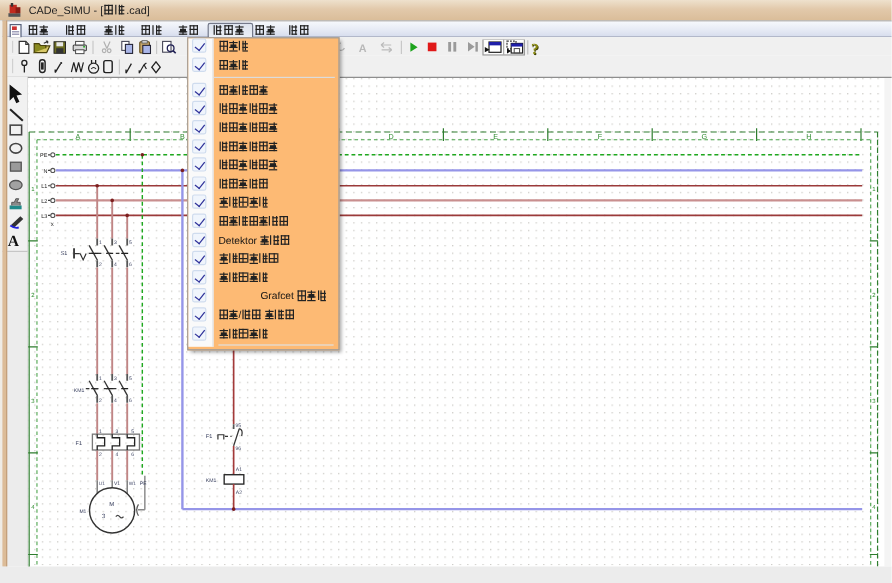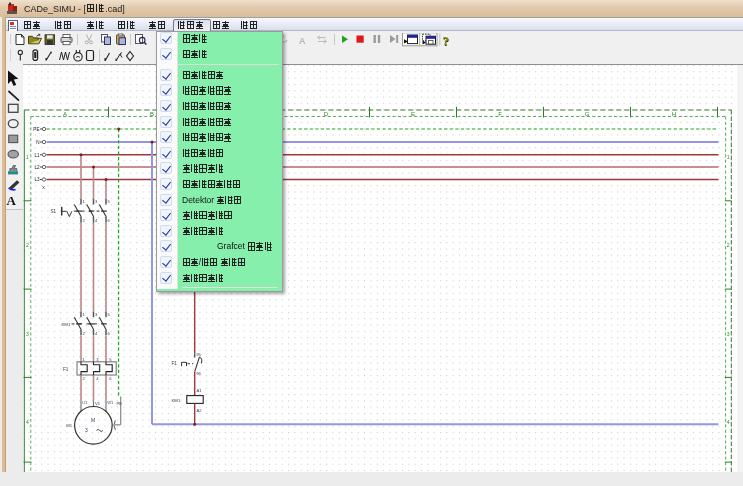--- a/index.html
+++ b/index.html
@@ -335,21 +335,21 @@
   <circle cx="81.0" cy="154.8" r="1.5" fill="#7c1f1f"></circle>
   <circle cx="93.5" cy="167.0" r="1.5" fill="#7c1f1f"></circle>
   <circle cx="106.0" cy="179.5" r="1.5" fill="#7c1f1f"></circle>
   <circle cx="118.6" cy="129.0" r="1.5" fill="#7c1f1f"></circle>
   <circle cx="152.0" cy="142.0" r="1.5" fill="#7c1f1f"></circle>
   <circle cx="194.7" cy="424.3" r="1.5" fill="#7c1f1f"></circle>
   </g>
 </svg>
 
 <div class="abs" id="dropdown" style="left:156px;top:31px;width:125px;height:259px;
-  background:#86efac;border:1px solid #9a9a9a;box-shadow:2px 2px 3px rgba(0,0,0,0.35);">
+  background:#fdba74;border:1px solid #9a9a9a;box-shadow:2px 2px 3px rgba(0,0,0,0.35);">
 <div style="position:absolute;left:0;top:0;width:20px;height:257px;background:#fafafa;border-right:1px solid #e0e0e0;"></div>
 <div style="position:absolute;left:21px;top:32.2px;width:101px;height:1px;background:#dcdcdc;"></div>
 <div class="ck" style="top:0.4px;"></div>
 <div style="position:absolute;left:25px;top:2.4px;white-space:nowrap;"><span class="z"></span><span class="z a"></span><span class="z b"></span></div>
 <div class="ck" style="top:16.0px;"></div>
 <div style="position:absolute;left:25px;top:18.0px;white-space:nowrap;"><span class="z"></span><span class="z a"></span><span class="z b"></span></div>
 <div class="ck" style="top:36.8px;"></div>
 <div style="position:absolute;left:25px;top:38.8px;white-space:nowrap;"><span class="z"></span><span class="z a"></span><span class="z b"></span><span class="z"></span><span class="z a"></span></div>
 <div class="ck" style="top:52.4px;"></div>
 <div style="position:absolute;left:25px;top:54.4px;white-space:nowrap;"><span class="z b"></span><span class="z"></span><span class="z a"></span><span class="z b"></span><span class="z"></span><span class="z a"></span></div>

